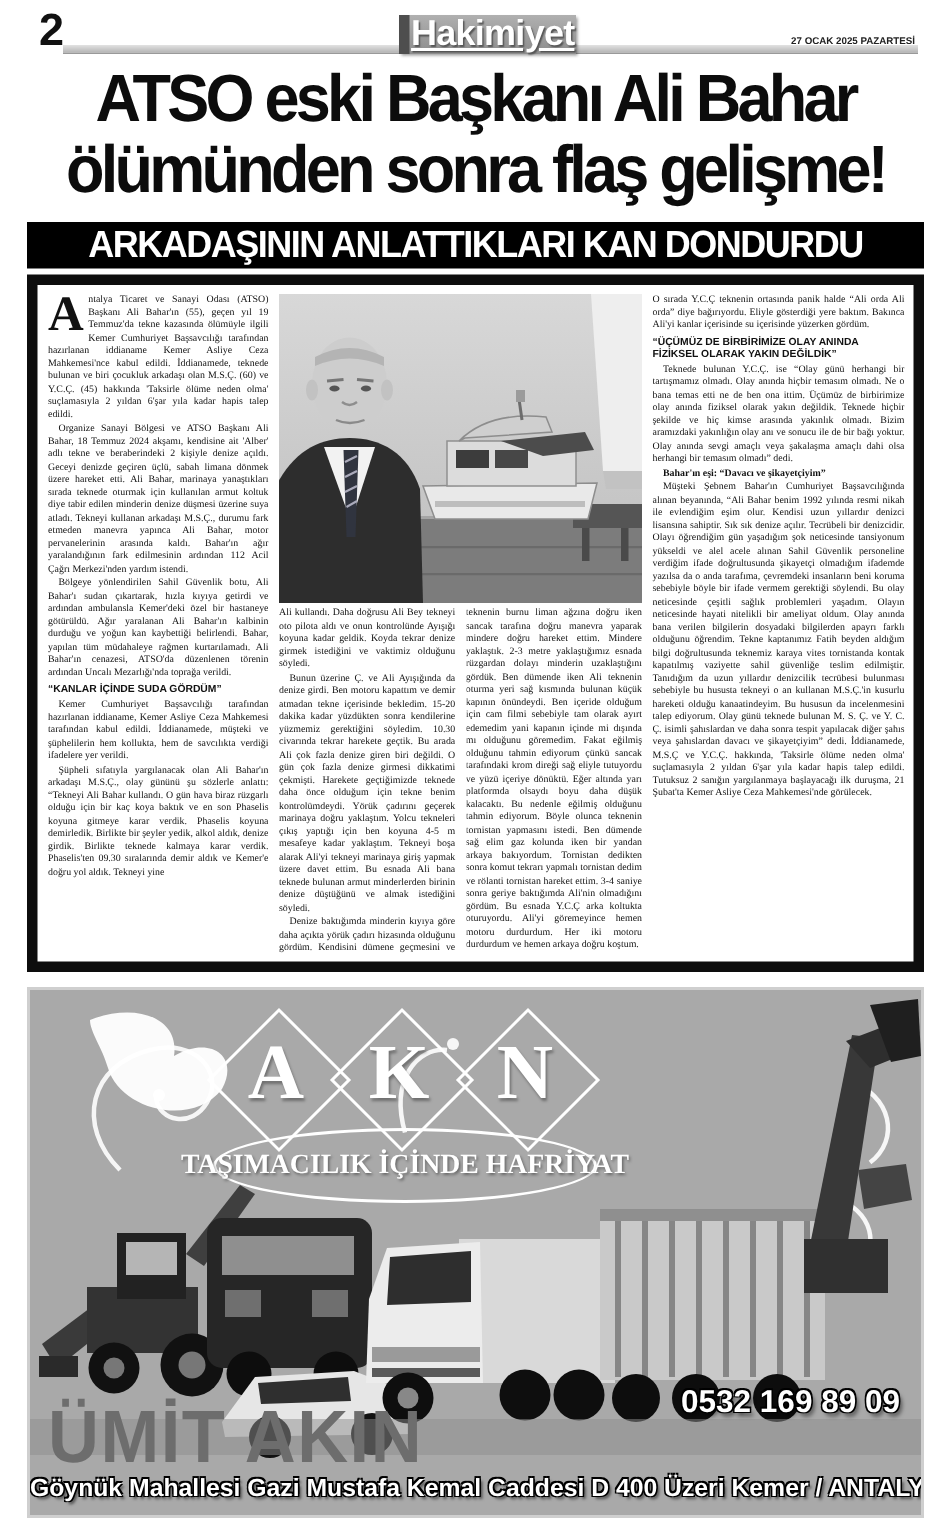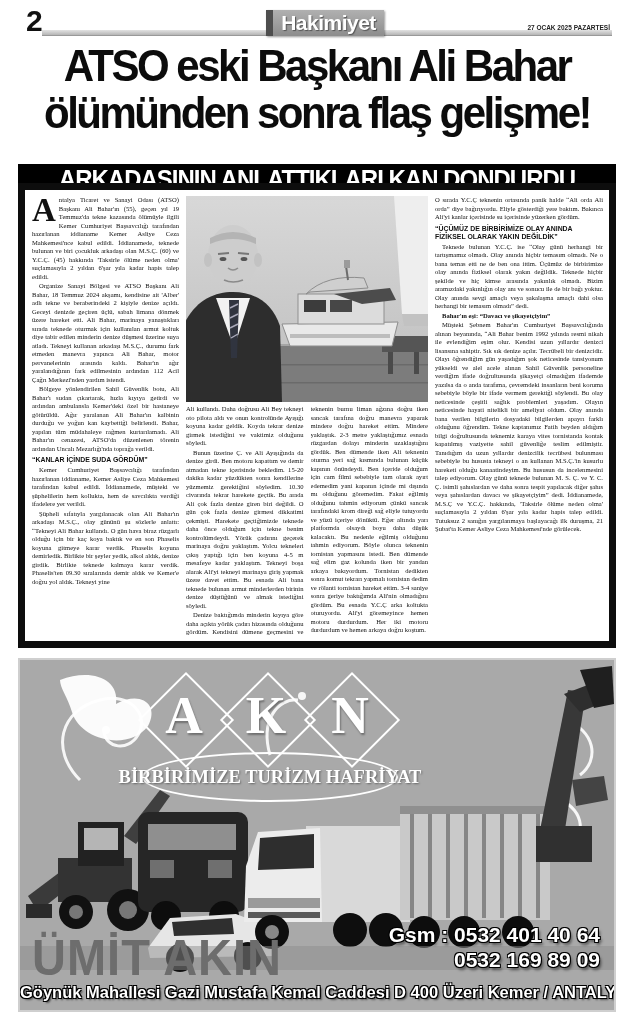--- a/index.html
+++ b/index.html
@@ -8,30 +8,30 @@
   
   .page-number{position:absolute;left:26px;top:4px;font-family:"Liberation Sans",sans-serif;
         font-weight:bold;font-size:30px;color:#111;}
   .header-rule{position:absolute;left:42px;right:22px;top:30px;height:5px;
         background:linear-gradient(#e2e2e2,#b5b5b5);border-bottom:1px solid #999;}
   .masthead{position:absolute;left:266px;top:10px;width:118px;height:26px;
         background:linear-gradient(#b0b0b0,#8d8d8d);display:flex;align-items:center;
         box-shadow:1px 1px 2px rgba(0,0,0,.4);}
   .masthead-strip{width:7px;height:100%;background:#4e4e4e;}
   .masthead-title{flex:1;text-align:center;font-family:"Liberation Sans",sans-serif;
-        font-weight:bold;font-size:21px;color:#fff;letter-spacing:-.5px;
-        text-shadow:1px 1px 1px #555;}
+        font-weight:bold;font-size:24px;color:#fff;letter-spacing:-.5px;
+        text-shadow:1px 1px 1px #555;text-decoration:underline;}
   .edition-date{position:absolute;right:24px;top:24px;font-family:"Liberation Sans",sans-serif;
         font-weight:bold;font-size:6.5px;color:#222;}
   
   .headline{position:absolute;left:0;right:0;top:44px;text-align:center;
         font-family:"Liberation Sans",sans-serif;font-weight:bold;color:#0c0c0c;
         font-size:42px;line-height:45px;letter-spacing:-2.5px;transform:scaleY(1.06);}
   .banner{position:absolute;left:18px;right:18px;top:148px;height:31px;background:#000;
-        display:flex;align-items:center;justify-content:center;margin-top:16px;}
+        display:flex;align-items:center;justify-content:center;}
   .banner span{font-family:"Liberation Sans",sans-serif;font-weight:bold;font-size:24px;
         color:#fff;letter-spacing:-1px;transform:scaleY(1.05);white-space:nowrap;}
   
   .article-box{position:absolute;left:18px;right:18px;top:183px;height:465px;
         box-sizing:border-box;border:7px solid #0d0d0d;background:#fff;
         padding:6px 6px 6px 7px;display:flex;gap:7px;}
   .col{font-size:6.6px;line-height:8.5px;text-align:justify;overflow:hidden;}
   .col-1{width:147px;flex:none;}
   .col-mid{width:242px;flex:none;display:flex;flex-direction:column;}
   .photo{width:242px;height:206px;flex:none;margin-bottom:3px;}
@@ -256,26 +256,25 @@
     </svg>
 
     <div class="diamond" style="left:132px;top:26px;"></div>
     <div class="diamond" style="left:214px;top:26px;"></div>
     <div class="diamond" style="left:298px;top:26px;"></div>
     <span class="logo-letter" style="left:119px;top:26px;">A</span>
     <span class="logo-letter" style="left:201px;top:26px;">K</span>
     <span class="logo-letter" style="left:285px;top:26px;">N</span>
 
     <div class="tagline-ellipse">
-      <span class="tagline">BİRBİRİMİZE TURİZM HAFRİYAT</span>
+      <span class="tagline">TAŞIMACILIK İÇİNDE HAFRİYAT</span>
     </div>
 
     <div class="owner-name">ÜMİT AKIN</div>
 
     <div class="phones">
-      <div>Gsm : 0532 401 40 64</div>
       <div>0532 169 89 09</div>
     </div>
 
     <div class="ad-address">Göynük Mahallesi Gazi Mustafa Kemal Caddesi D 400 Üzeri Kemer / ANTALYA</div>
   </div>
 
 </div>
 
 </body></html>

